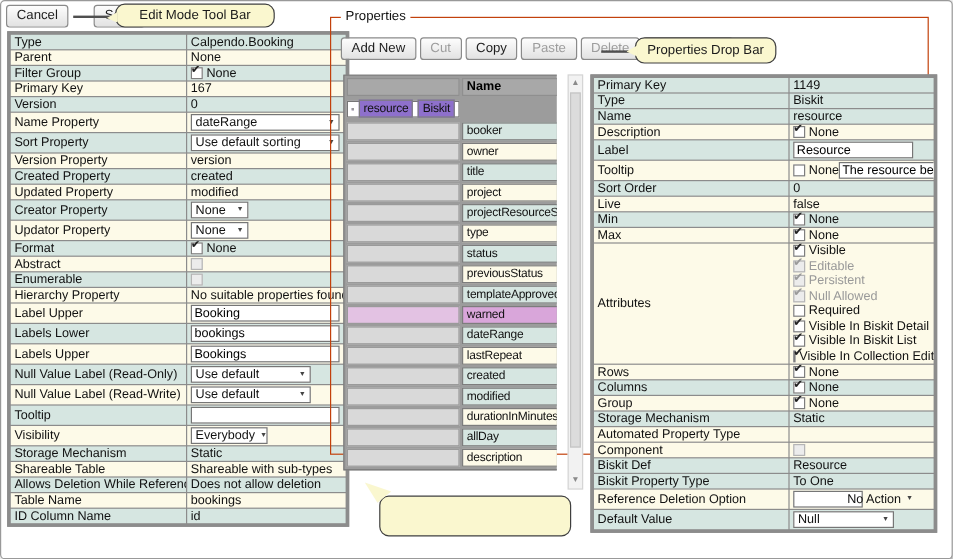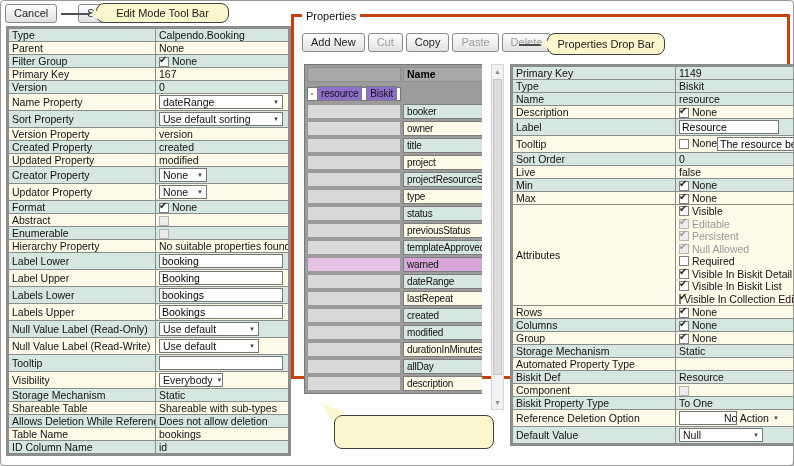--- a/index.html
+++ b/index.html
@@ -47,21 +47,21 @@
   .sel .arr{font-size:6px;color:#444;line-height:6px;}
   .cb{display:inline-block;width:10px;height:10px;background:#fff;border:1px solid #7e7e7e;
       position:relative;vertical-align:-2px;margin-right:3px;}
   .cb .mark{position:absolute;left:-1px;top:-3px;font-size:10px;line-height:10px;color:#222;}
   .cb.disabled{background:#ececec;border-color:#b5b5b5;}
   .cb.disabled .mark{color:#9a9a9a;}
   .attr-row{display:flex;align-items:center;line-height:12.5px;height:12.5px;}
   .attr-row.disabled .albl{color:#999;}
 
   
-  #props-box{position:absolute;left:290px;top:13px;width:499px;height:365px;border:3px solid #c2410c;}
+  #props-box{position:absolute;left:274px;top:13px;width:499px;height:365px;border:1px solid #c2410c;}
   #props-legend{position:absolute;top:-7px;left:8px;background:#fff;padding:0 4px;font-size:11px;color:#111;}
   .props-toolbar{position:absolute;left:8px;top:16px;display:flex;gap:3px;}
 
   
   #grid-wrap{position:absolute;left:10px;top:47px;width:178px;height:342px;overflow:hidden;}
   .grid{border-collapse:separate;border-spacing:2px;background:#9c9c9c;border:1px solid #777;table-layout:fixed;}
   .grid th{background:var(--grid-header);font-size:10.5px;font-weight:bold;color:#000;text-align:left;
            padding:1px 3px;line-height:11px;border:1px solid #8f8f8f;white-space:nowrap;overflow:hidden;}
   .grid td{font-size:10px;color:#111;padding:1px 3px;line-height:11px;border:1px solid #7d7d7d;
            white-space:nowrap;overflow:hidden;letter-spacing:-0.2px;}
@@ -167,24 +167,20 @@
           <td class="lbl cream">Abstract</td>
           <td class="val cream"><span class="cb disabled"></span></td>
         </tr>
         <tr>
           <td class="lbl teal">Enumerable</td>
           <td class="val teal"><span class="cb disabled"></span></td>
         </tr>
         <tr>
           <td class="lbl cream">Hierarchy Property</td>
           <td class="val cream"><span>No suitable properties found</span></td>
-        </tr>
-        <tr>
-          <td class="lbl teal">Label Lower</td>
-          <td class="val teal"><input class="txt" type="text" value="booking" style="width: 124px;"></td>
         </tr>
         <tr>
           <td class="lbl cream">Label Upper</td>
           <td class="val cream"><input class="txt" type="text" value="Booking" style="width: 124px;"></td>
         </tr>
         <tr>
           <td class="lbl teal">Labels Lower</td>
           <td class="val teal"><input class="txt" type="text" value="bookings" style="width: 124px;"></td>
         </tr>
         <tr>
@@ -464,26 +460,26 @@
           </tr>
           <tr>
             <td class="lbl teal">Storage Mechanism</td>
             <td class="val teal"><span>Static</span></td>
           </tr>
           <tr>
             <td class="lbl cream">Automated Property Type</td>
             <td class="val cream"><span></span></td>
           </tr>
           <tr>
+            <td class="lbl cream">Component</td>
+            <td class="val cream"><span class="cb disabled"></span></td>
+          </tr>
+          <tr>
             <td class="lbl teal">Biskit Def</td>
             <td class="val teal"><span>Resource</span></td>
-          </tr>
-          <tr>
-            <td class="lbl cream">Component</td>
-            <td class="val cream"><span class="cb disabled"></span></td>
           </tr>
           <tr>
             <td class="lbl teal">Biskit Property Type</td>
             <td class="val teal"><span>To One</span></td>
           </tr>
           <tr>
             <td class="lbl cream">Reference Deletion Option</td>
             <td class="val cream"><div class="sel" style="width: 58px; padding-left: 44px;">
                 <span class="sel-t">No Action</span>
                 <span class="arr">▼</span>

